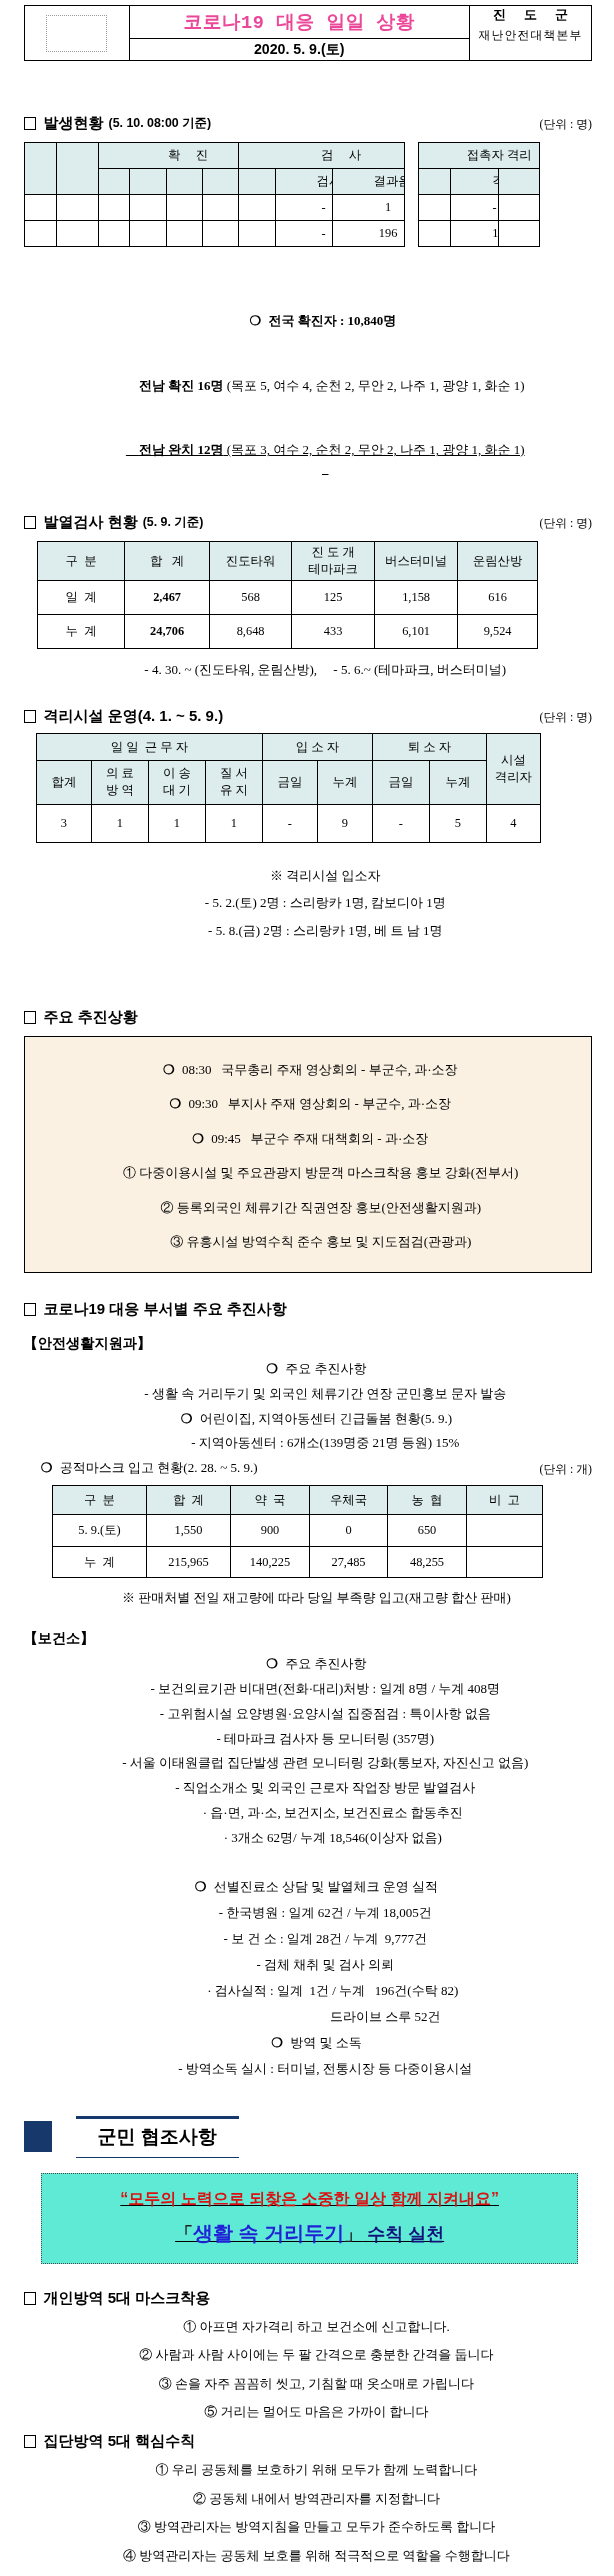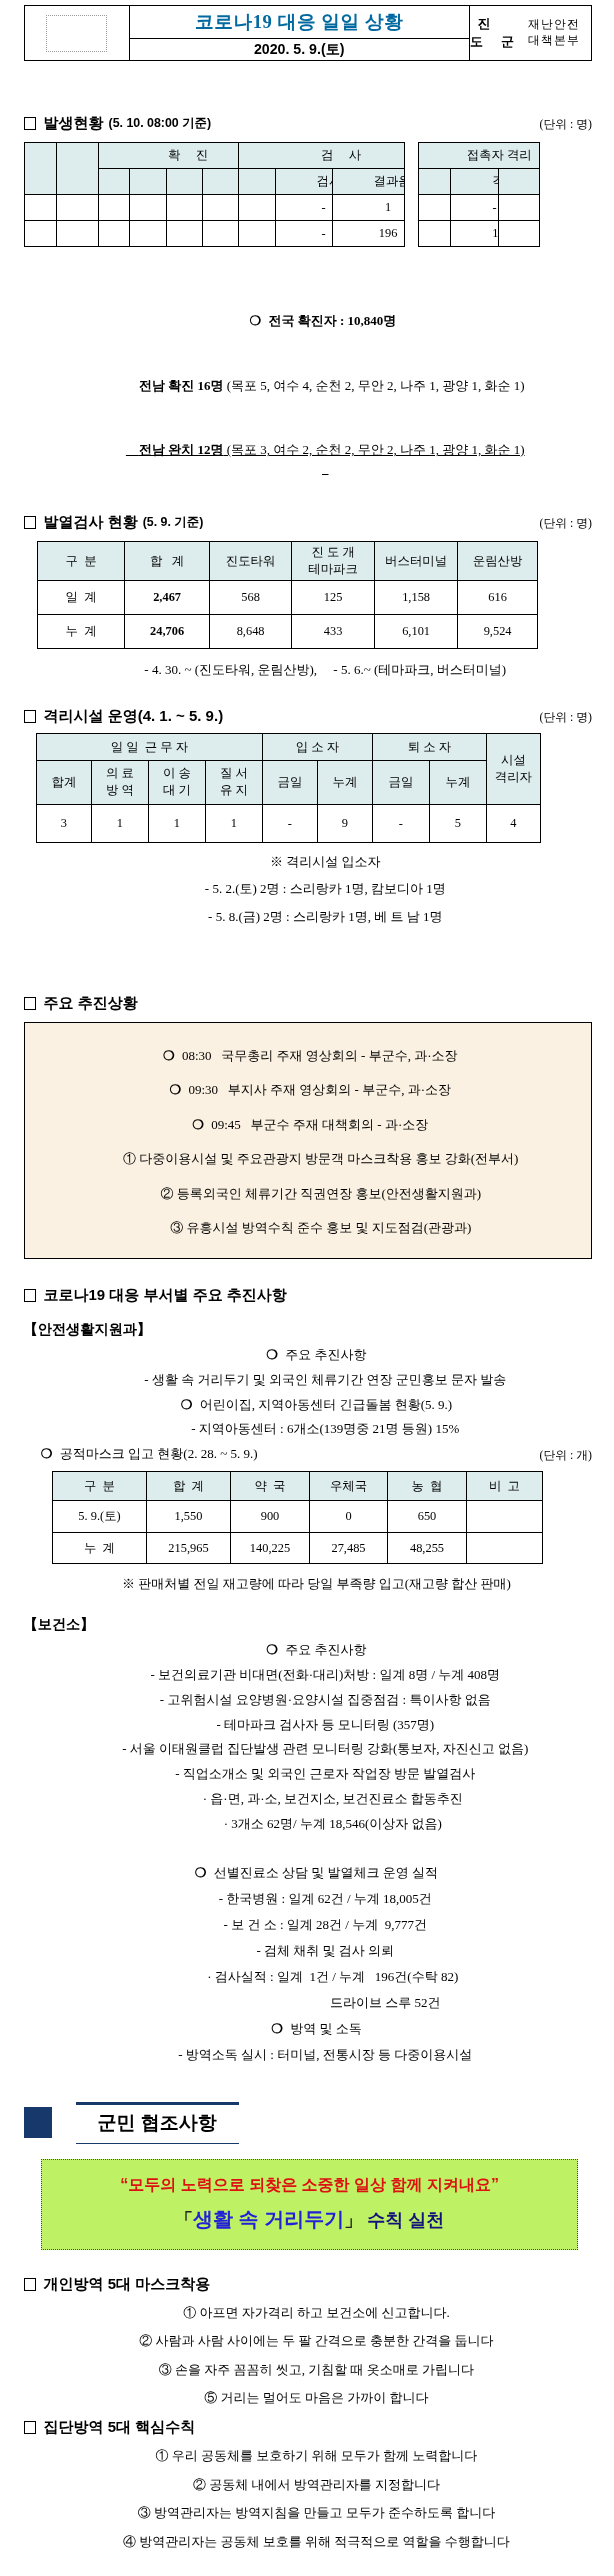--- a/index.html
+++ b/index.html
@@ -5,25 +5,25 @@
   html,body { margin:0; padding:0; background:#ffffff; }
   body { width:614px; font-family:"Liberation Serif", serif; color:#000; }
   .page { position:relative; width:614px; height:2576px; overflow:hidden; box-sizing:border-box; padding:5px 22px 12.4px 23.5px; }
 
   
   .hdr { display:flex; border:1.5px solid #000; height:54px; }
   .hdr-left { width:104px; display:flex; align-items:center; justify-content:center; }
   .logo-ph { width:59px; height:35px; border:0.6px dotted #9a9a9a; }
   .hdr-mid { flex:1; border-left:1.2px solid #000; border-right:1.2px solid #000; display:flex; flex-direction:column; }
   .hdr-title { height:32px; display:flex; align-items:center; justify-content:center;
-    font-family:Liberation Serif, serif; font-weight:bold; font-size:18.6px; color:#0369a1; letter-spacing:0.6px;
+    font-family:Liberation Mono, monospace; font-weight:bold; font-size:18.6px; color:#ec4899; letter-spacing:0.6px;
     border-bottom:0.9px solid #000; }
   .hdr-date { flex:1; display:flex; align-items:center; justify-content:center;
     font-family:"Liberation Sans", sans-serif; font-weight:bold; font-size:14.2px; }
-  .hdr-right { width:121px; display:flex; flex-direction:row; align-items:center; justify-content:flex-start; gap:3.7px; }
+  .hdr-right { width:121px; display:flex; flex-direction:column; align-items:center; justify-content:flex-start; gap:3.7px; }
   .org1 { font-size:13px; font-weight:bold; letter-spacing:7.4px; text-indent:7.4px; }
   .org2 { font-size:11.8px; letter-spacing:1.2px; }
 
   
   .sec-row { display:flex; justify-content:space-between; align-items:flex-end; }
   .sec-title { font-family:"Liberation Sans", sans-serif; font-weight:bold; font-size:15px; display:flex; align-items:center; }
   .sq { display:inline-block; width:10px; height:11px; border:1.2px solid #000; margin-right:8px; flex:0 0 auto; }
   .basis { font-weight:bold; font-size:12.4px; margin-left:5px; }
   .unit { font-size:11.8px; font-weight:normal; font-family:"Liberation Serif", serif; }
 
@@ -55,29 +55,29 @@
   .plan-box .line { margin:8.7px 0 16px 0; }
   .plan-box .num { padding-left:21px; margin:16px 0; }
 
   
   .banner { display:flex; align-items:center; }
   .banner-sq { width:28.5px; height:31px; background:#17386b; margin-right:23.5px; }
   .banner-t { border-top:3.1px solid #17386b; border-bottom:1.9px solid #17386b; padding:5.6px 22px 6.2px 22px;
     font-family:"Liberation Sans", sans-serif; font-weight:bold; font-size:19px; }
 
   
-  .slogan-box { border:1.2px dotted #4a4a4a; background:#bef264; text-align:center; padding:15px 5px 16px 5px; margin:0 13.6px 0 17.3px; }
+  .slogan-box { border:1.2px dotted #4a4a4a; background:#5eead4; text-align:center; padding:15px 5px 16px 5px; margin:0 13.6px 0 17.3px;text-decoration:underline; }
   .quote { color:#dd1111; font-family:"Liberation Sans", sans-serif; font-weight:bold; font-size:16px; }
   .slogan { margin-top:10px; font-family:"Liberation Sans", sans-serif; font-weight:bold; font-size:18px; color:#222; }
   .slogan .bl { color:#2121d6; font-size:20px; }
   .slogan .nv { color:#12127a; }
 
   .dept-title { font-family:"Liberation Sans", sans-serif; font-weight:bold; font-size:14.2px; }.mt10{margin-top:6.2px}.mt12{margin-top:7.4px}.mt14{margin-top:8.7px}
   .mt16{margin-top:10px}.mt18{margin-top:11px}.mt20{margin-top:12.4px}.mt24{margin-top:15px}
-  .mt28{margin-top:10px}.mt34{margin-top:21px}.mt40{margin-top:25px}.mt44{margin-top:27px}
+  .mt28{margin-top:24px}.mt34{margin-top:21px}.mt40{margin-top:25px}.mt44{margin-top:27px}
   .mt50{margin-top:31px}.mt56{margin-top:35px}.mt60{margin-top:37px}
   .mt76{margin-top:47px}.mt86{margin-top:53px}.mt110{margin-top:68px}
   .flexrow { display:flex; }
   .side-gap { margin-left:13.6px; }
 </style>
 </head>
 <body>
 
 <div class="page">
 

